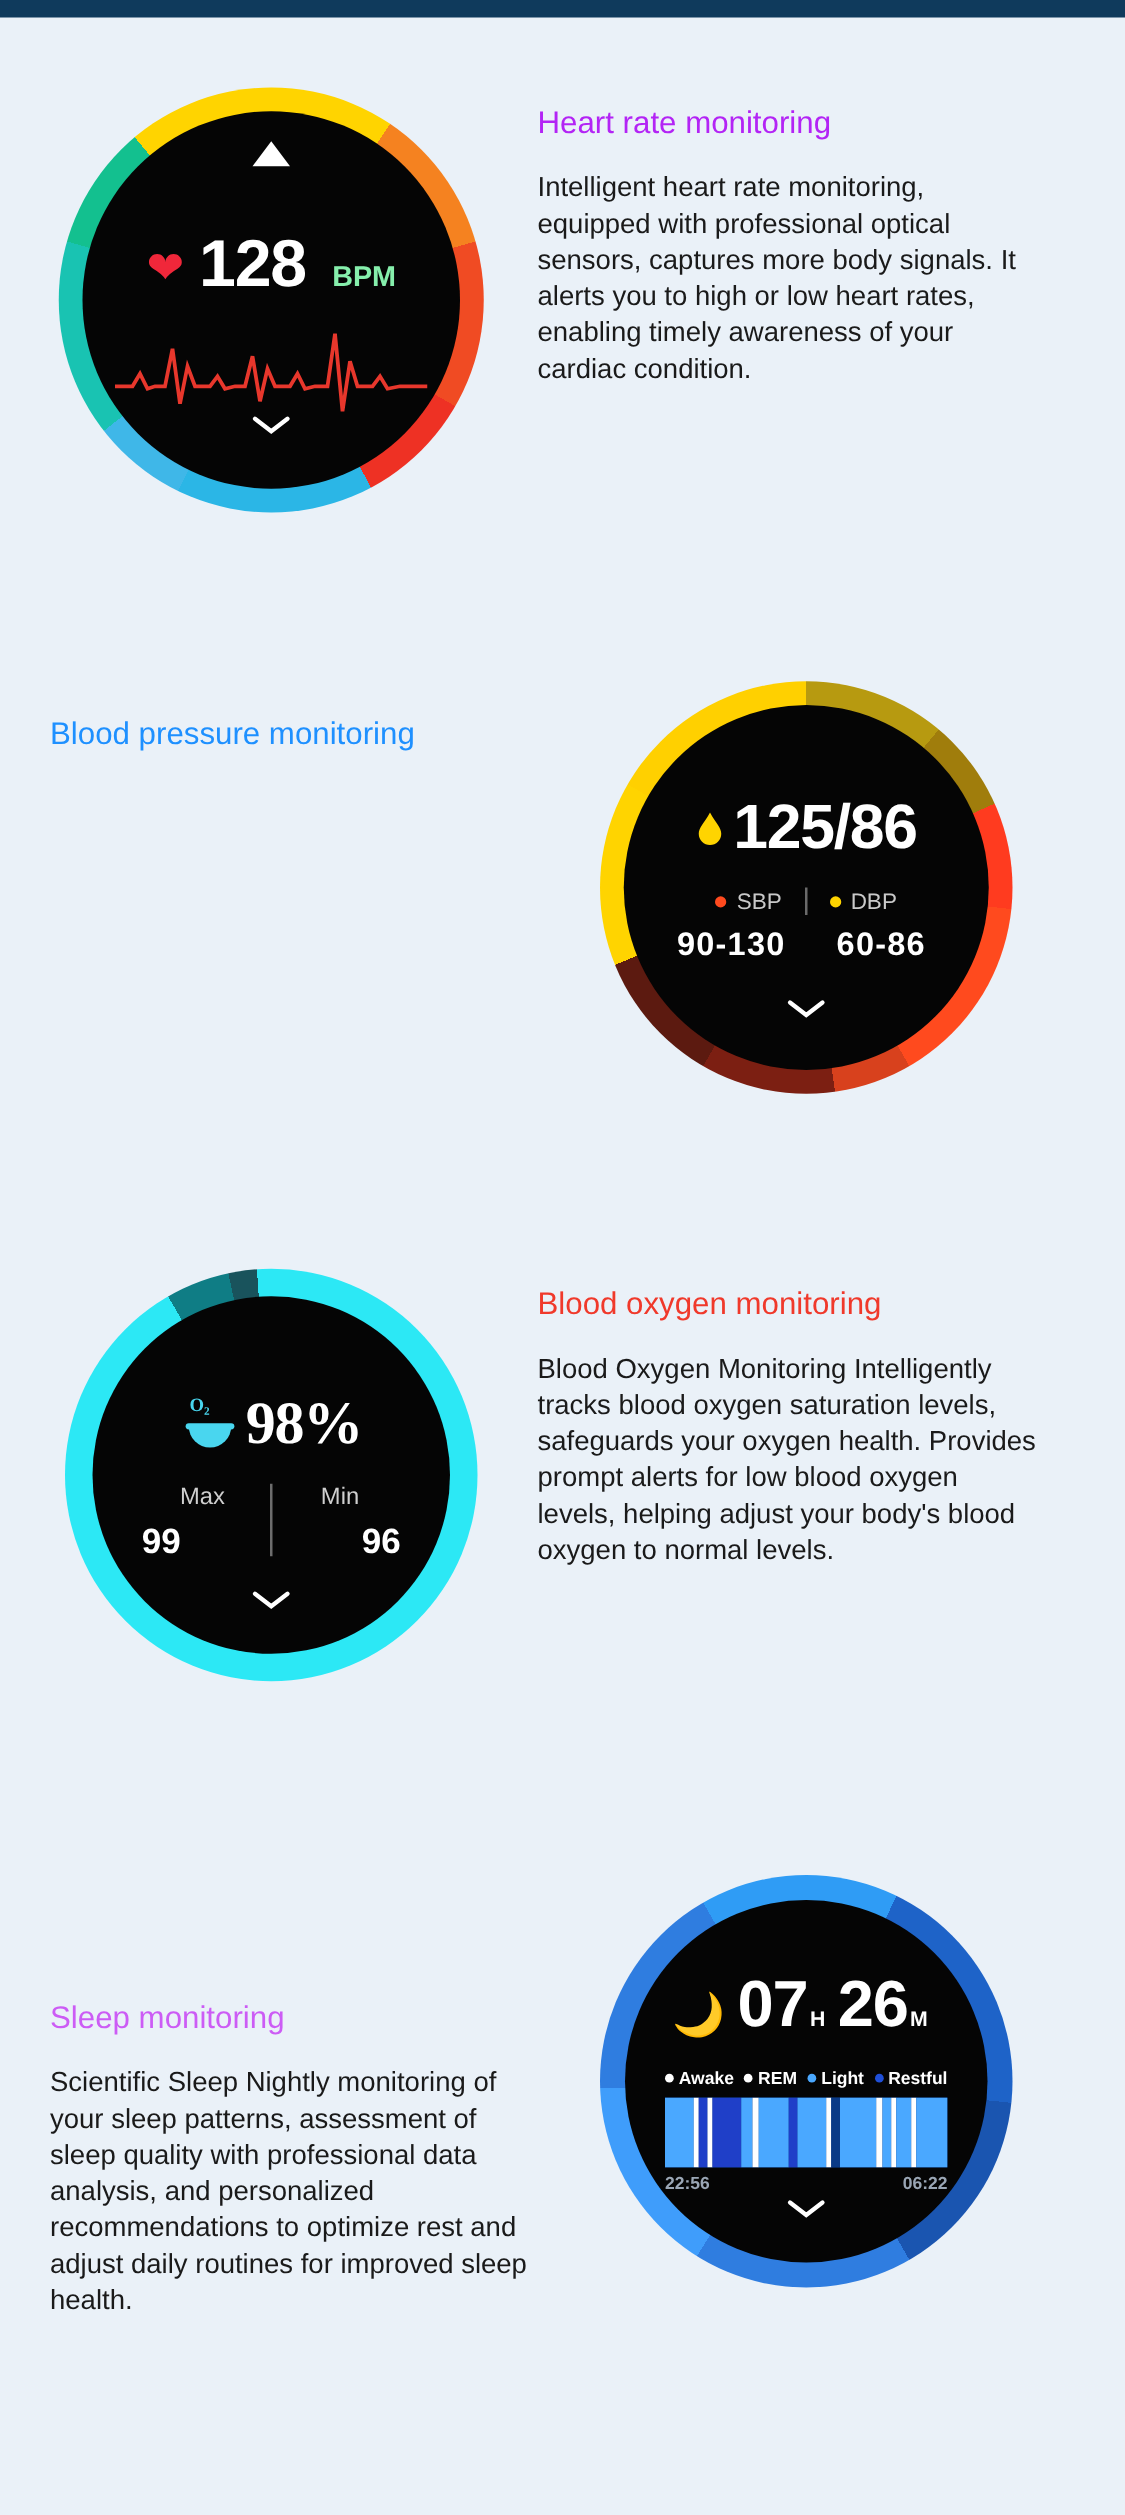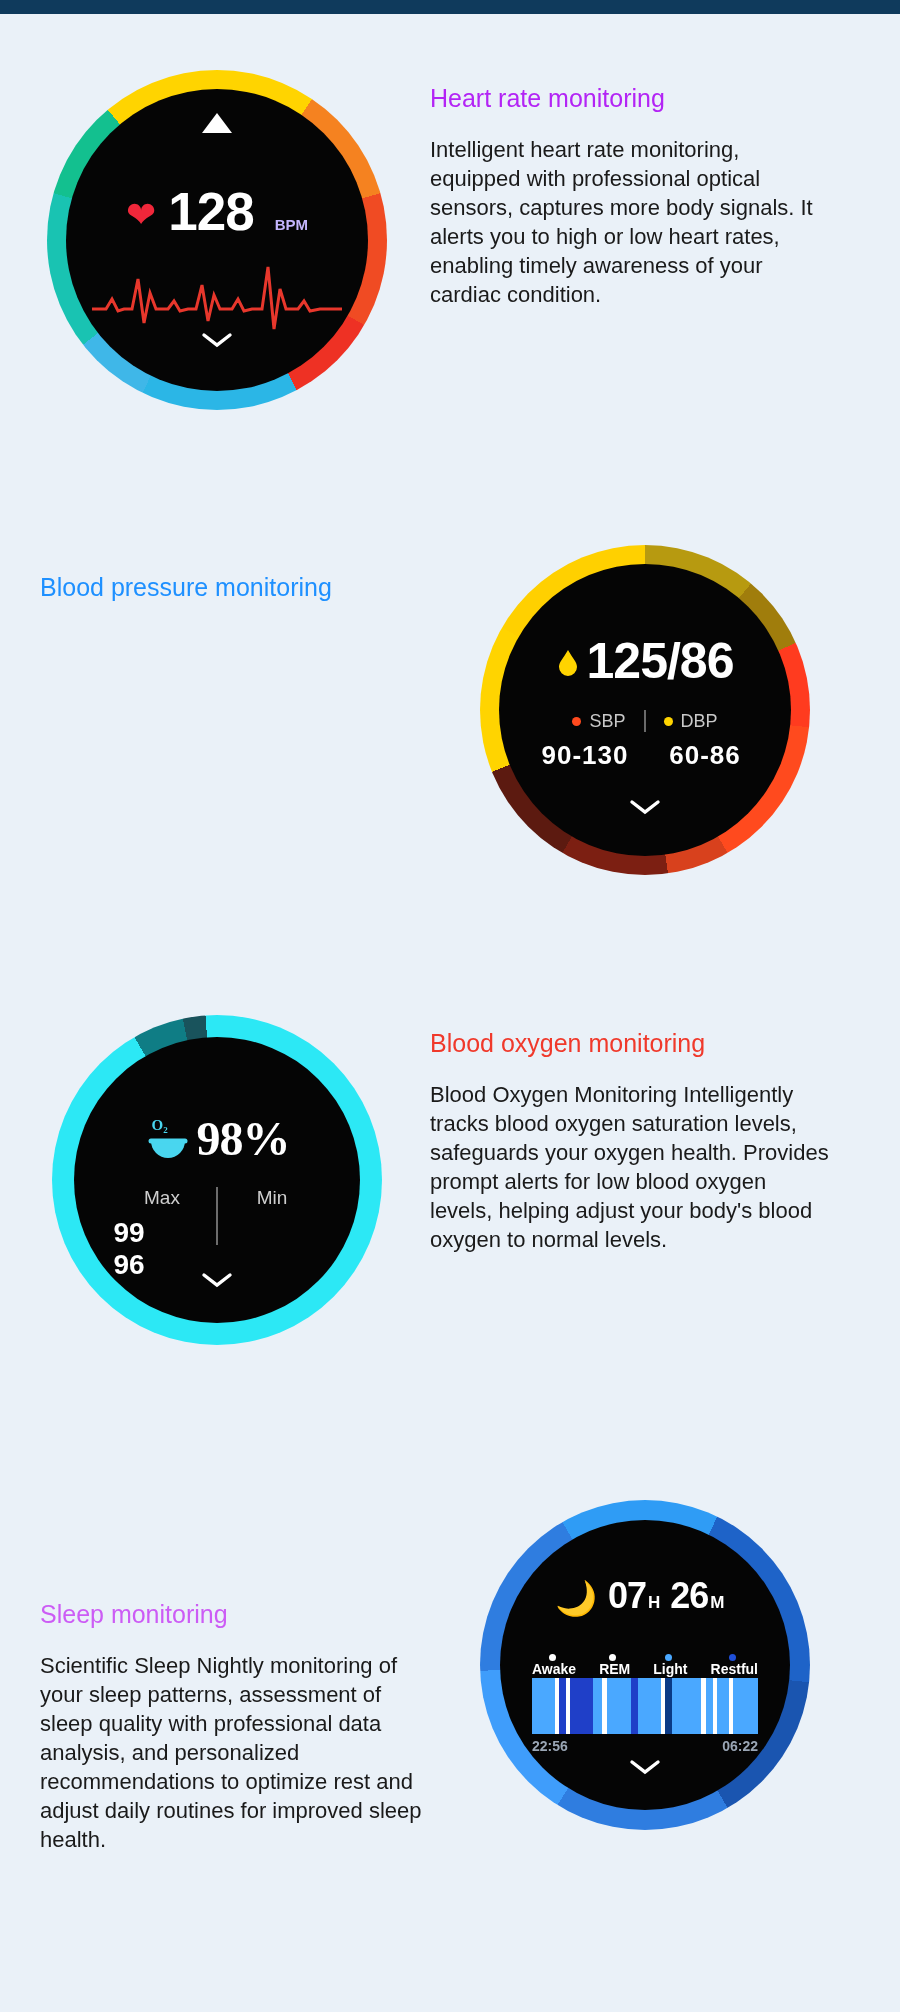--- a/index.html
+++ b/index.html
@@ -130,22 +130,22 @@
     top: -3px;
   }
   .hr-value {
     color: #ffffff;
     font-size: 53px;
     font-weight: bold;
     letter-spacing: -1px;
     line-height: 1;
   }
   .hr-unit {
-    color: #c4b5fd;
-    font-size: 15px;
+    color: #86efac;
+    font-size: 23px;
     font-weight: bold;
     margin-left: 21px;
   }
   .hr-ecg {
     position: absolute;
     top: 160px; left: 26px;
     width: 250px; height: 90px;
   }
   #watch-hr .chev { bottom: 42px; }
 
@@ -277,21 +277,20 @@
   }
   .ox-labels .cell { width: 110px; text-align: center; }
   .ox-nums {
     position: absolute;
     top: 180px; left: 0; right: 0;
     display: flex;
     justify-content: space-between;
     color: #ffffff;
     font-size: 28px;
     font-weight: bold;
-    flex-direction: column;
   }
   .ox-nums .cell { width: 110px; text-align: center; }
   .ox-divider {
     position: absolute;
     top: 150px; left: 50%;
     transform: translateX(-50%);
     width: 2px; height: 58px;
     background: #6d6d6d;
   }
   #watch-ox .chev { bottom: 34px; }
@@ -322,41 +321,41 @@
   .sl-moon {
     color: #2f86f5;
     font-size: 34px;
     line-height: 1;
     margin-right: 10px;
     position: relative;
     top: 2px;
   }
   .sl-num {
     color: #ffffff;
-    font-size: 36px;
+    font-size: 52px;
     font-weight: bold;
     line-height: 1;
     letter-spacing: -1px;
   }
   .sl-unit {
     color: #ffffff;
     font-size: 17px;
     font-weight: bold;
     margin: 0 10px 0 2px;
   }
   .sl-legend {
     position: absolute;
     top: 134px; left: 32px; right: 32px;
     display: flex;
     justify-content: space-between;
     color: #ffffff;
     font-size: 14px;
     font-weight: bold;
   }
-  .sl-legend .item { display: flex; align-items: center; flex-direction: column; }
+  .sl-legend .item { display: flex; align-items: center; }
   .sl-legend .dot {
     width: 7px; height: 7px;
     border-radius: 50%;
     margin-right: 4px;
     display: inline-block;
   }
   .sl-chart {
     position: absolute;
     top: 158px; left: 32px;
     width: 226px; height: 56px;

